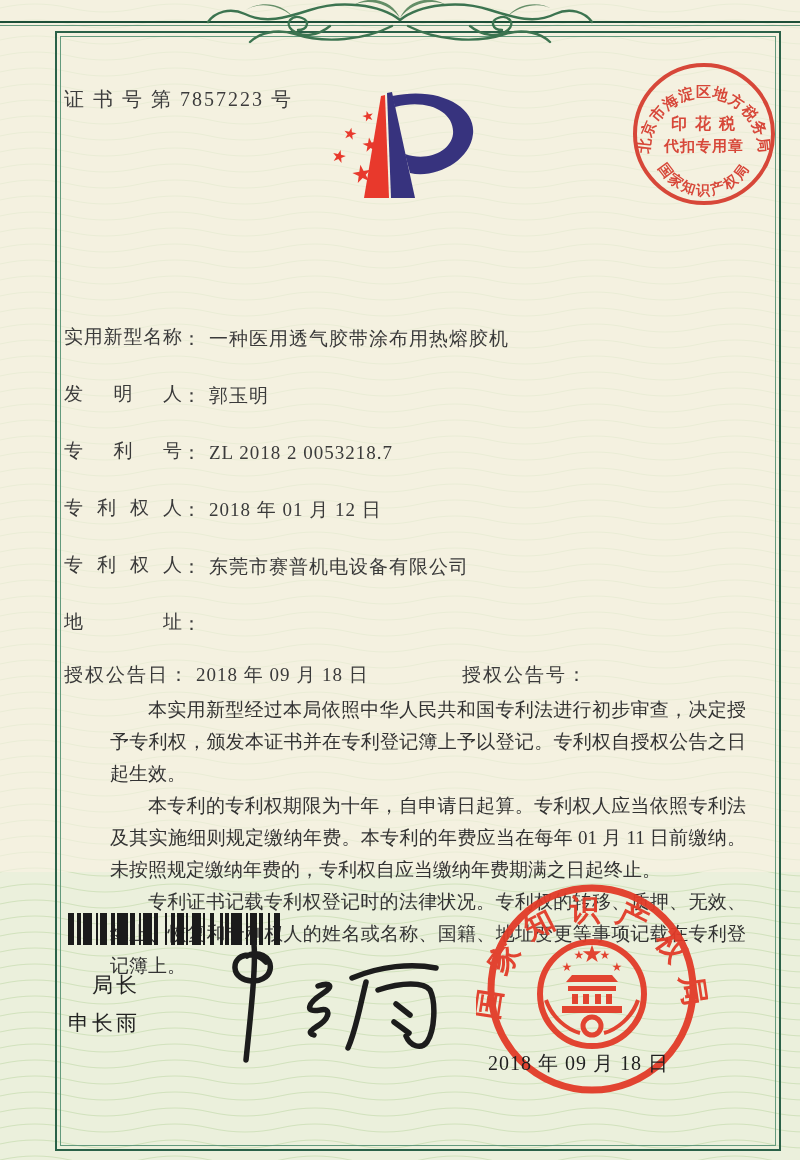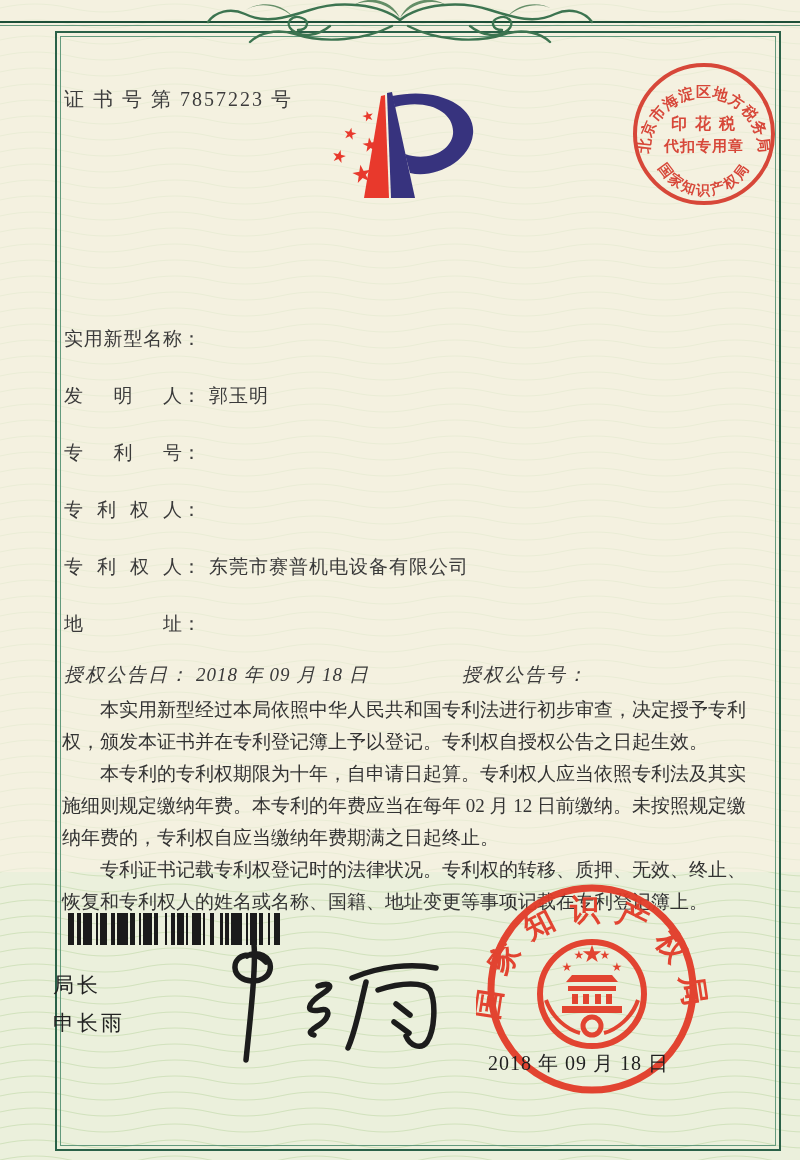--- a/index.html
+++ b/index.html
@@ -19,36 +19,36 @@
   #top-flourish{position:absolute;left:0;top:0;width:800px;height:52px;z-index:2;}
   .content{position:absolute;left:0;top:0;width:800px;height:1160px;z-index:3;}
   .cert-no{position:absolute;left:64px;top:86px;font-size:20px;letter-spacing:2px;color:#3c3c3c;}
   #logo{position:absolute;left:316px;top:90px;width:172px;height:118px;}
   #tax-stamp{position:absolute;left:629px;top:59px;width:150px;height:150px;opacity:.92;}
   .title{position:absolute;left:0;top:206px;width:800px;text-align:center;
     font-size:45px;font-weight:bold;letter-spacing:9px;color:#1e1e1e;}
   
   .fields{position:absolute;left:64px;top:324px;width:684px;font-size:19px;color:#3a3a3a;}
   .frow{display:flex;align-items:flex-start;line-height:29px;margin-bottom:28px;}
-  .flabel{display:inline-block;width:118px;text-align:justify;text-align-last:justify;flex:none;}
+  .flabel{display:inline-block;width:118px;text-align:justify;text-align-last:justify;flex:none;font-family:Liberation Mono, monospace;}
   .fcolon{flex:none;margin-right:8px;}
   .fvalue{flex:1 1 auto;letter-spacing:1px;}
-  .frow.grant{margin-bottom:0;font-style:italic;}
+  .frow.grant{margin-bottom:0;}
   .grant-left{display:flex;width:398px;flex:none;}
   .grant-right{display:flex;flex:1;}
   .glabel{flex:none;letter-spacing:2px;}
   
   .bodytext{position:absolute;left:62px;top:694px;width:684px;font-size:19px;
     line-height:32px;text-align:justify;color:#333;}
-  .bodytext p{margin:0;text-indent:2em;}
+  .bodytext p{margin:0;text-indent:2em;padding-left:48px;}
   
   #barcode{position:absolute;left:68px;top:913px;width:226px;height:32px;display:flex;align-items:stretch;overflow:hidden;}
   #barcode span.bar{background:#1b1b1b;height:100%;flex:none;}
   #barcode span.gap{background:transparent;height:100%;flex:none;}
-  .signer{position:absolute;left:53px;top:966px;font-size:21px;line-height:38px;color:#222;letter-spacing:3px;}
+  .signer{position:absolute;left:68px;top:966px;font-size:21px;line-height:38px;color:#222;letter-spacing:3px;text-align:right;}
   #signature{position:absolute;left:190px;top:936px;width:262px;height:132px;}
   #office-stamp{position:absolute;left:476px;top:876px;width:232px;height:232px;opacity:.95;}
   .stamp-date{position:absolute;left:488px;top:1050px;font-size:20px;letter-spacing:1px;color:#1f1f1f;}
   .footer{position:absolute;left:0;top:1104px;width:800px;text-align:center;font-size:16px;color:#3a3a3a;letter-spacing:2px;}
   .seal-text{font-family:"Liberation Serif","DejaVu Serif",serif;font-weight:bold;}
 </style>
 </head>
 <body>
 
 <svg id="bg-waves" xmlns="http://www.w3.org/2000/svg">
@@ -121,33 +121,36 @@
       <text x="75" y="70" font-size="16" text-anchor="middle" letter-spacing="2">印 花 税</text>
       <text x="75" y="92" font-size="15" text-anchor="middle" letter-spacing="1">代扣专用章</text>
     </g>
   </svg>
 
 
   <div class="fields">
     <div class="frow">
       <span class="flabel">实用新型名称</span>
         <span class="fcolon">：</span>
+      <span class="fvalue">一种医用透气胶带涂布用热熔胶机</span>
     </div>
     <div class="frow">
       <span class="flabel">发明人</span>
         <span class="fcolon">：</span>
       <span class="fvalue">郭玉明</span>
     </div>
     <div class="frow">
       <span class="flabel">专利号</span>
         <span class="fcolon">：</span>
+      <span class="fvalue">ZL 2018 2 0053218.7</span>
     </div>
     <div class="frow">
       <span class="flabel">专利权人</span>
         <span class="fcolon">：</span>
+      <span class="fvalue">2018 年 01 月 12 日</span>
     </div>
     <div class="frow">
       <span class="flabel">专利权人</span>
         <span class="fcolon">：</span>
       <span class="fvalue">东莞市赛普机电设备有限公司</span>
     </div>
     <div class="frow" style="margin-bottom:22px;">
       <span class="flabel">地址</span>
         <span class="fcolon">：</span>
     </div>
@@ -159,21 +162,21 @@
       </span>
       <span class="grant-right">
         <span class="glabel">授权公告号</span>
           <span class="fcolon">：</span>
       </span>
     </div>
   </div>
 
   <div class="bodytext">
     <p>本实用新型经过本局依照中华人民共和国专利法进行初步审查，决定授予专利权，颁发本证书并在专利登记簿上予以登记。专利权自授权公告之日起生效。</p>
-    <p>本专利的专利权期限为十年，自申请日起算。专利权人应当依照专利法及其实施细则规定缴纳年费。本专利的年费应当在每年 02 月 12 日前缴纳。未按照规定缴纳年费的，专利权自应当缴纳年费期满之日起终止。</p>
+    <p>本专利的专利权期限为十年，自申请日起算。专利权人应当依照专利法及其实施细则规定缴纳年费。本专利的年费应当在每年 01 月 11 日前缴纳。未按照规定缴纳年费的，专利权自应当缴纳年费期满之日起终止。</p>
     <p>专利证书记载专利权登记时的法律状况。专利权的转移、质押、无效、终止、恢复和专利权人的姓名或名称、国籍、地址变更等事项记载在专利登记簿上。</p>
   </div>
 
   <div id="barcode">
       <span class="bar" style="width: 6.45px;"></span>
       <span class="gap" style="width: 2.15px;"></span>
       <span class="bar" style="width: 4.3px;"></span>
       <span class="gap" style="width: 2.15px;"></span>
       <span class="bar" style="width: 8.6px;"></span>
       <span class="gap" style="width: 4.3px;"></span>

